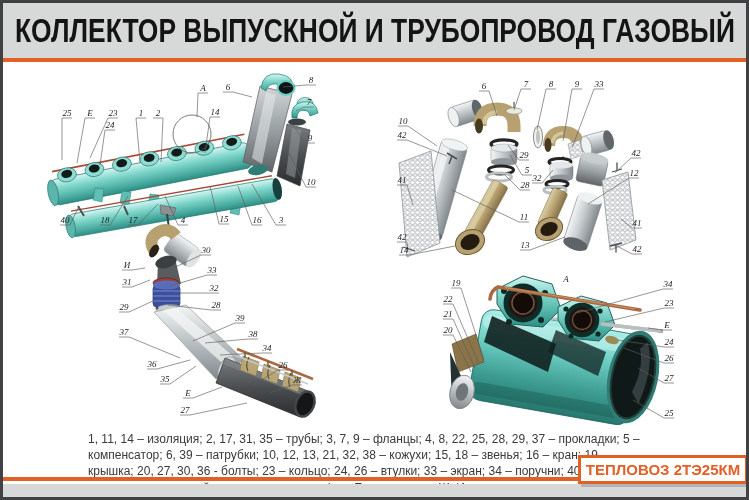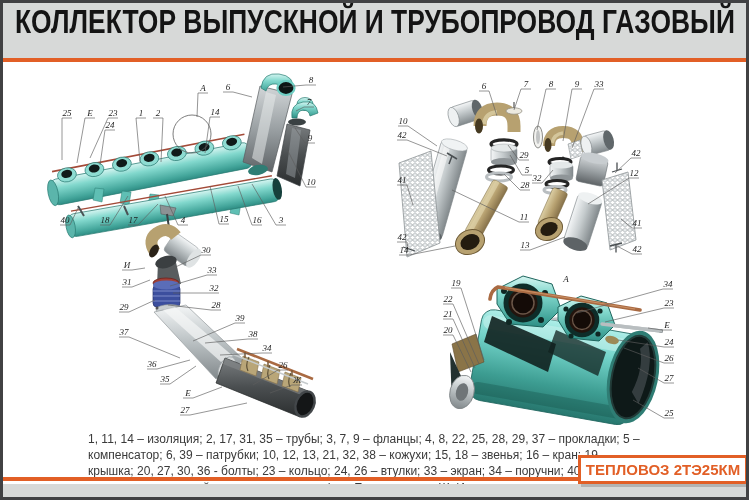--- a/index.html
+++ b/index.html
@@ -1,20 +1,20 @@
 <!DOCTYPE html>
 <html><head>
 <meta charset="utf-8">
 <style>
   html,body{margin:0;padding:0;background:#e9e9e9;}
   .page{position:relative;width:749px;height:500px;box-sizing:border-box;
         border:3px solid #414143;background:#ffffff;overflow:hidden;
         font-family:"Liberation Sans", sans-serif;}
   .hdr{position:absolute;left:0;top:0;right:0;height:55px;background:#d7d9d8;
-       display:flex;align-items:flex-start;justify-content:center;}
+       display:flex;align-items:center;justify-content:center;}
   .hdr .title{font-size:33px;font-weight:bold;color:#141414;white-space:nowrap;
        transform:scaleX(.8);transform-origin:center;letter-spacing:0;}
   .rule-top{position:absolute;left:0;top:55px;right:0;height:4px;}
   .canvas{position:absolute;left:0;top:0;width:743px;height:494px;}
   .caption{position:absolute;left:85px;top:428px;width:566px;font-size:12px;
        line-height:1.35;color:#3a3a3a;}
   .rule-bot{position:absolute;left:0;top:474px;right:0;height:4px;}
   .ftr{position:absolute;left:0;bottom:0;right:0;height:13px;background:#d7d9d8;}
   .badge{position:absolute;left:575px;top:452px;width:170px;height:29px;background:#fff;
        display:flex;align-items:center;justify-content:center;box-sizing:border-box;

